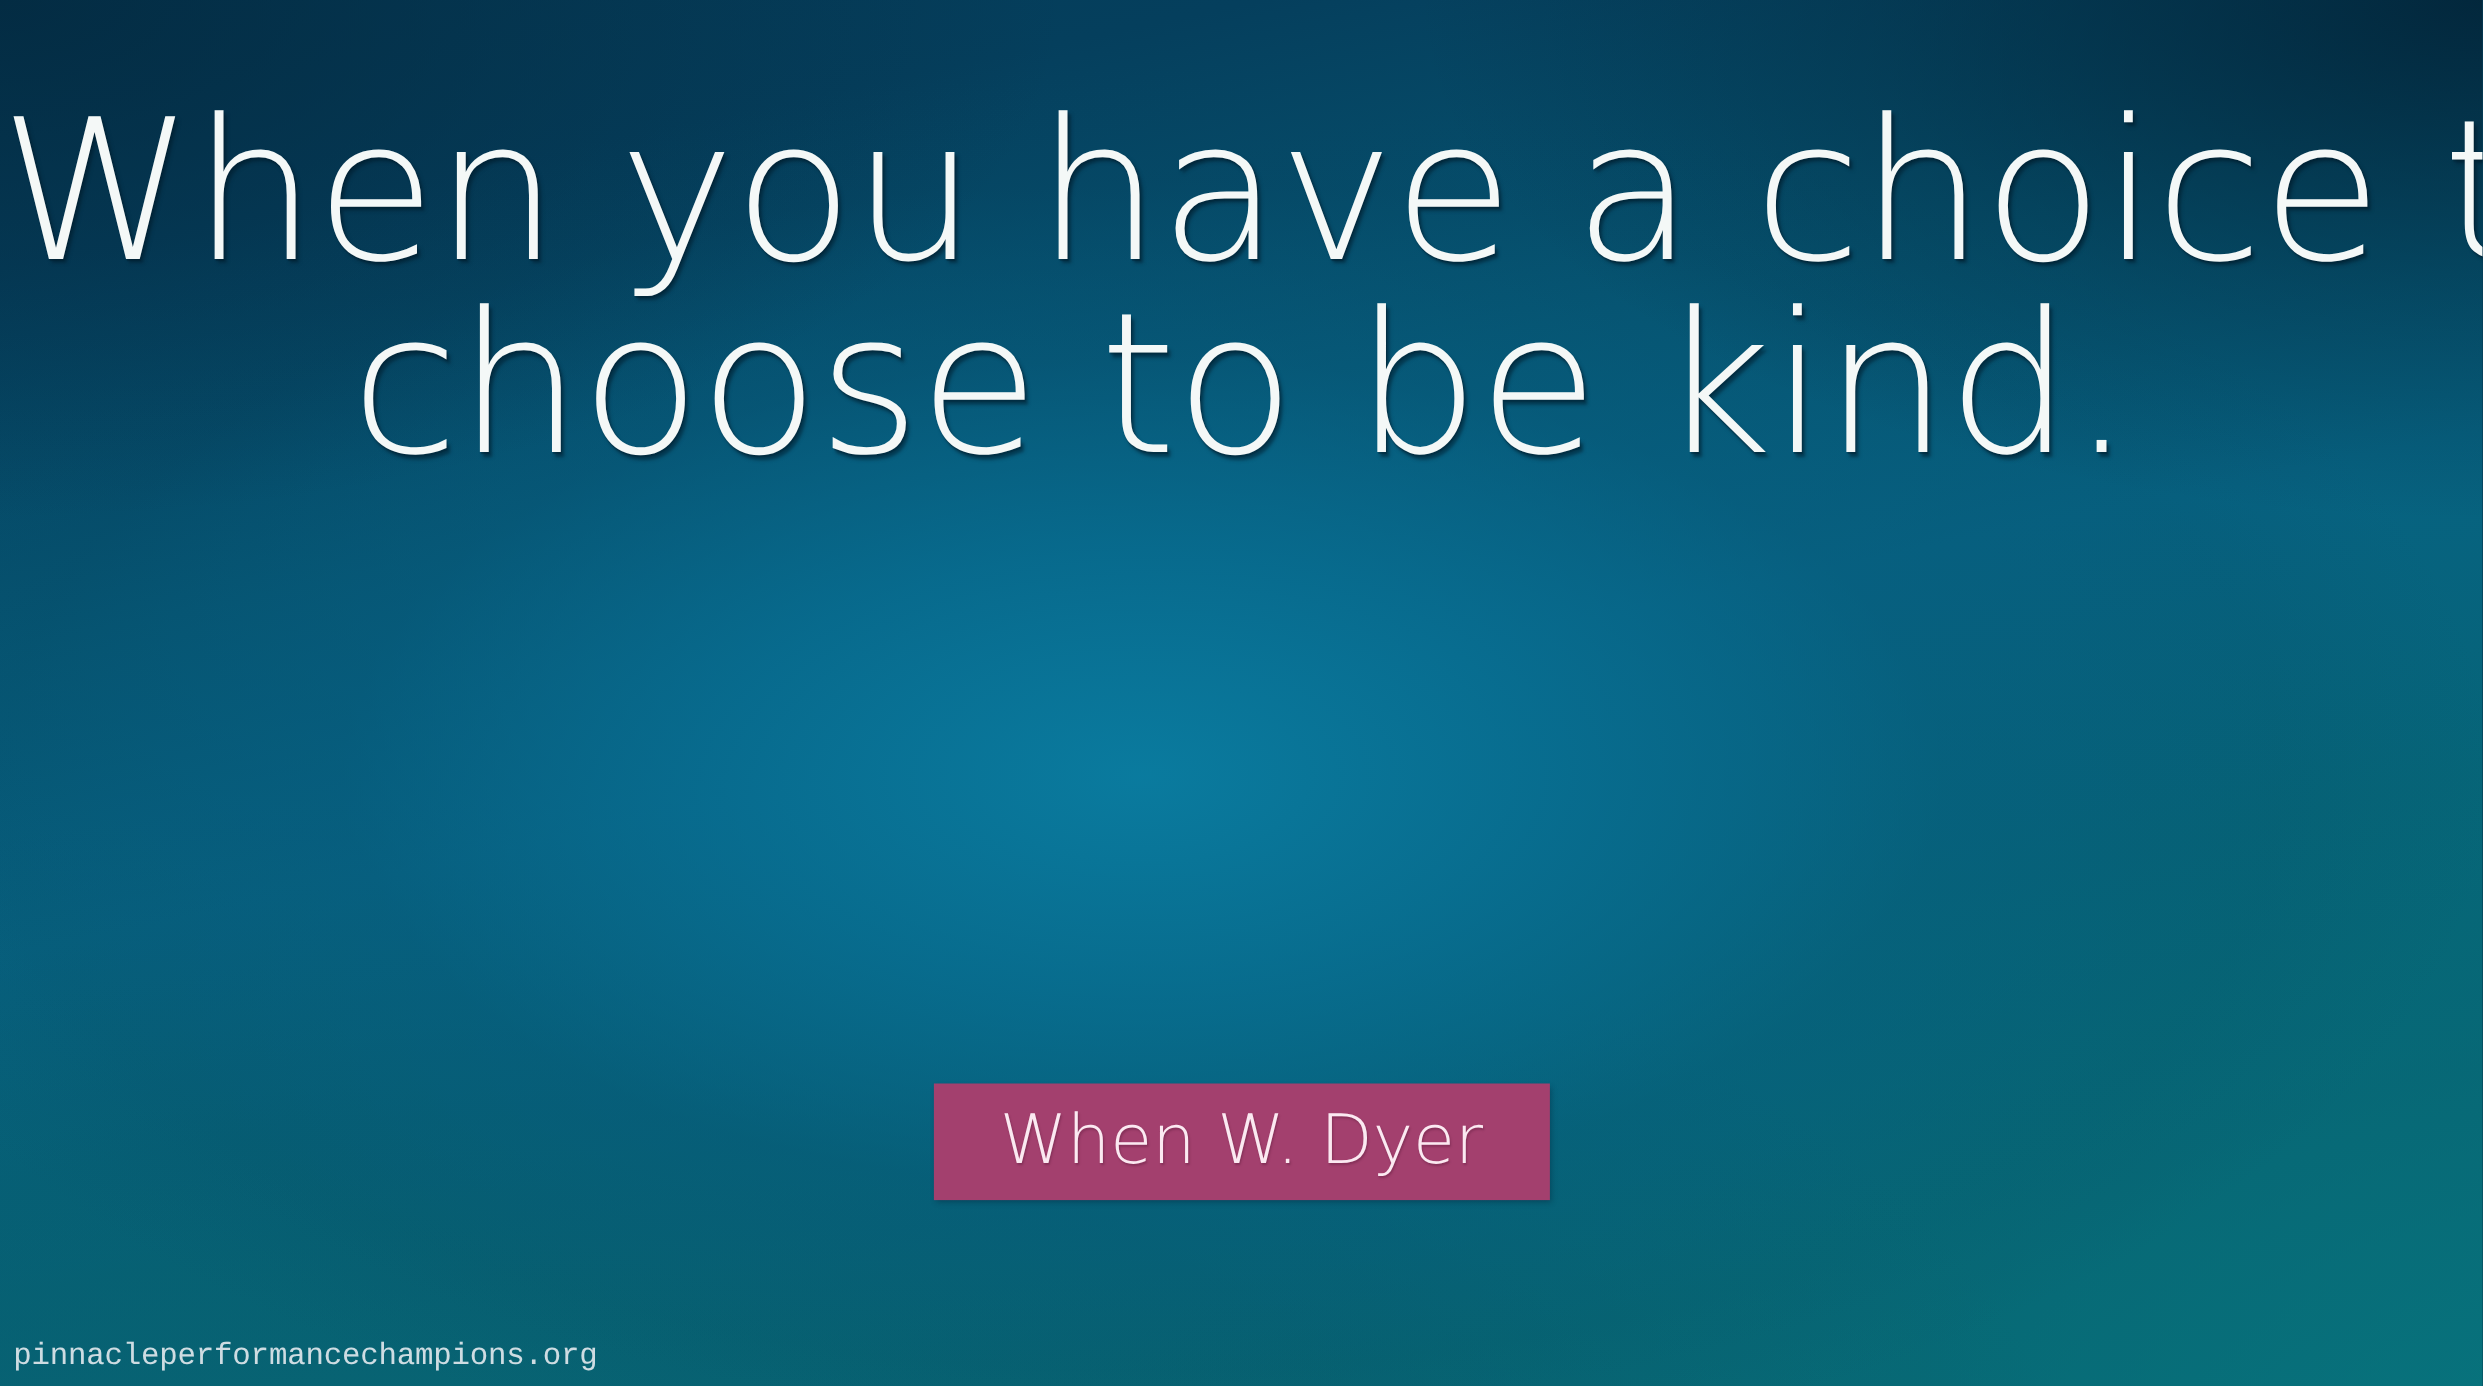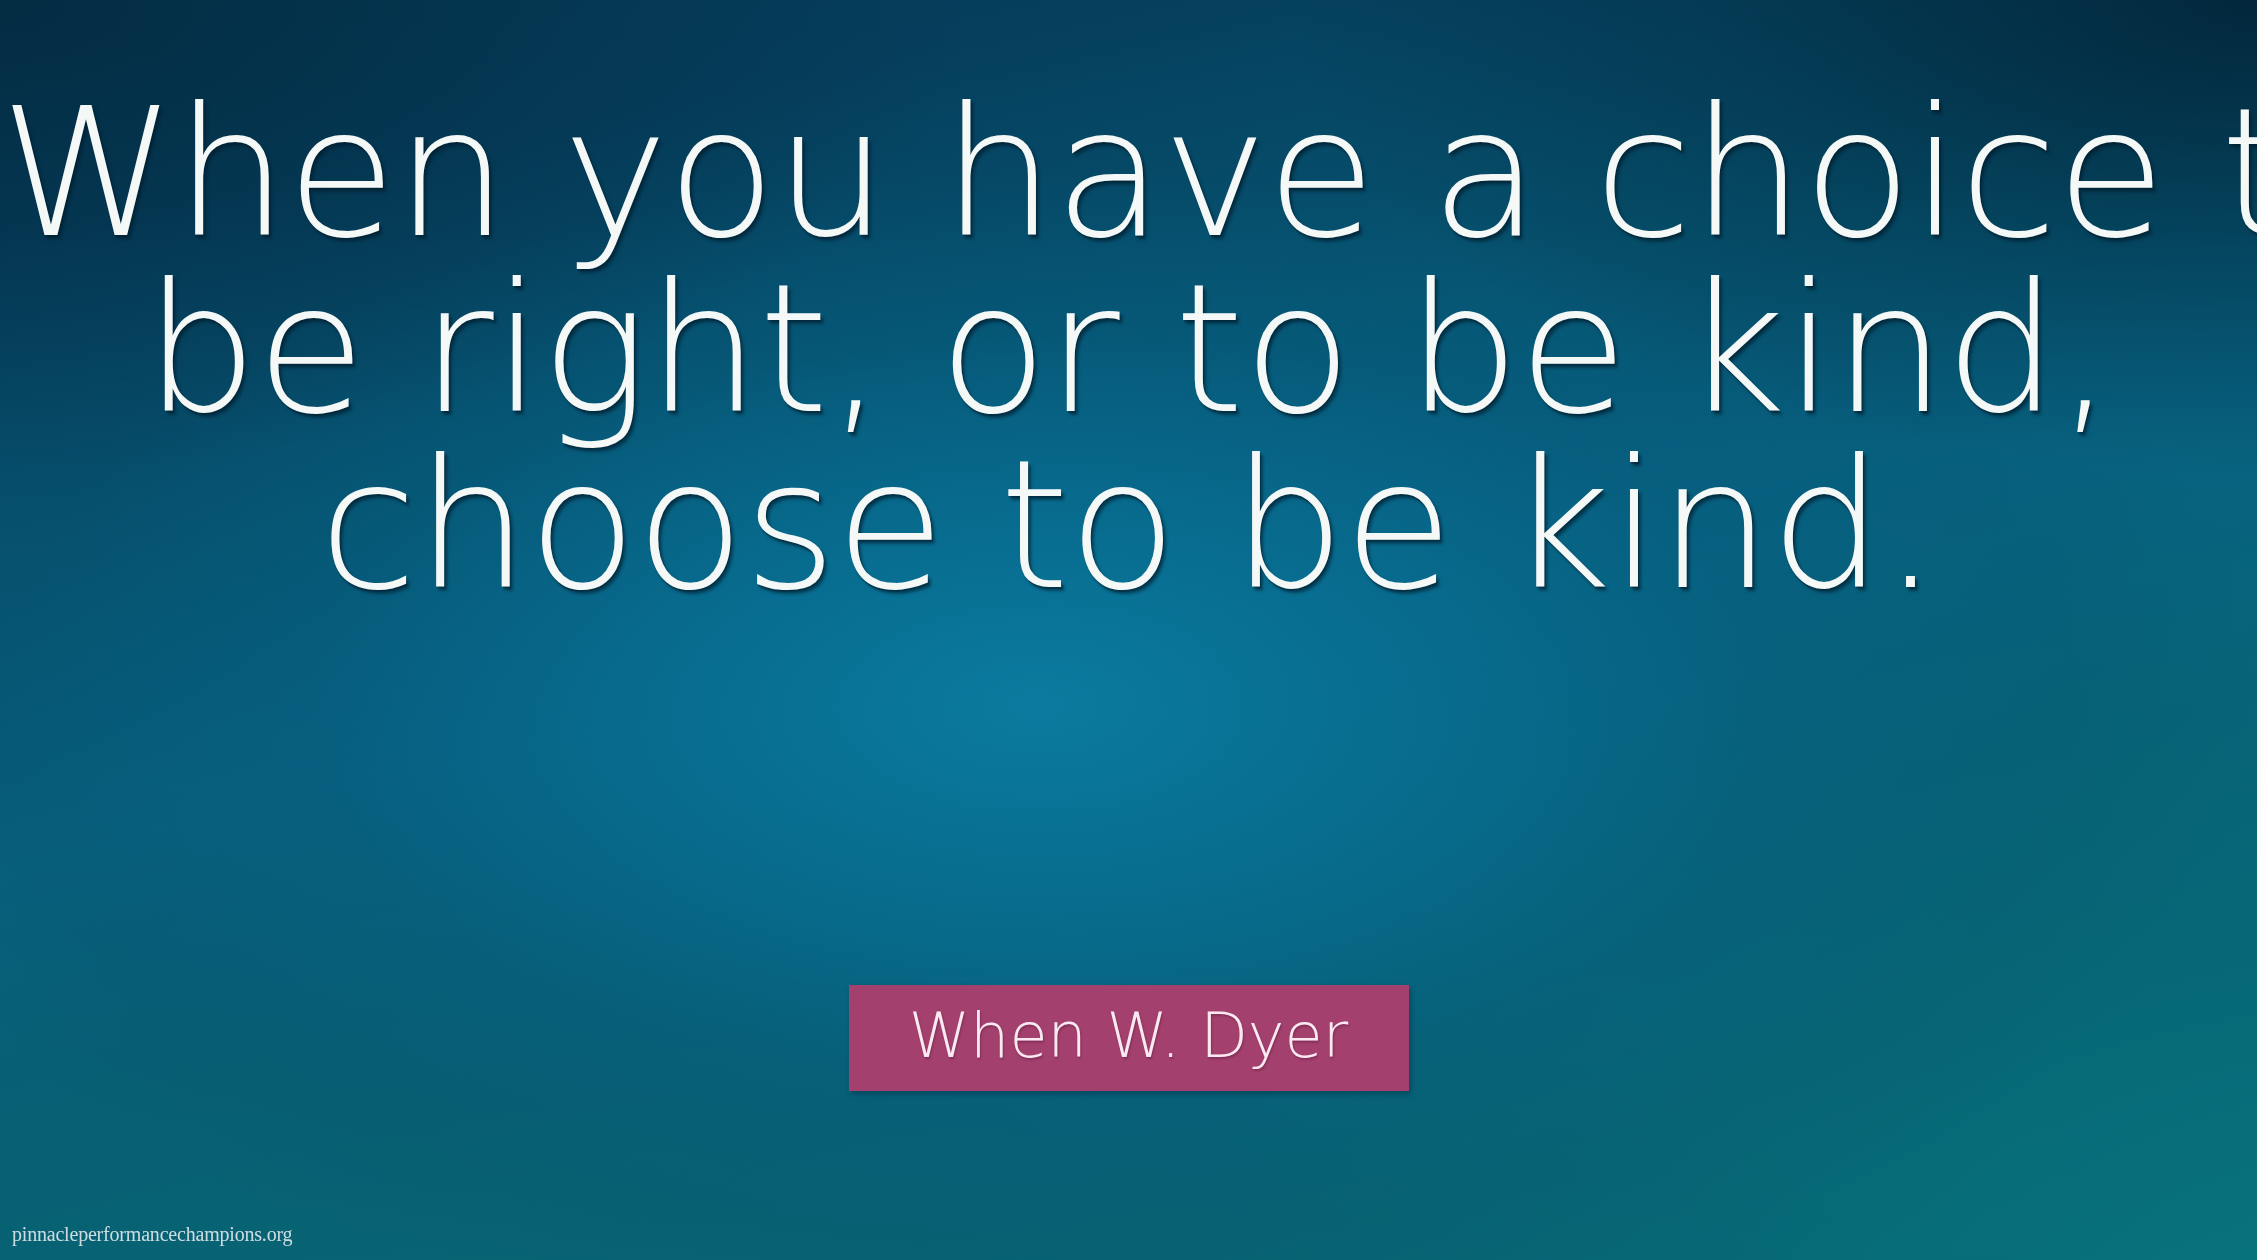--- a/index.html
+++ b/index.html
@@ -109,38 +109,37 @@
     letter-spacing: 0px;
     white-space: nowrap;
     text-shadow: 1px 2px 2px rgba(60, 10, 36, 0.30);
   }
 
   #watermark {
     position: absolute;
     left: 12px;
     bottom: 14px;
     color: #dfe7ec;
-    font-family: Liberation Serif, serif;
-    font-size: 20px;
+    font-family: Liberation Mono, monospace;
+    font-size: 28px;
     line-height: 24px;
     letter-spacing: -0.2px;
     opacity: 0.92;
     white-space: nowrap;
   }
 </style>
 </head>
 <body>
 
 <div id="poster">
 
   <div id="vignette"></div>
 
   <div id="quote-block">
     <span class="quote-line">When you have a choice to</span>
-    <span class="quote-line">be right, or to be kind,</span>
     <span class="quote-line">choose to be kind.</span>
   </div>
 
   <div id="author-wrap">
     <div id="author-box">
       <span id="author-name">When W. Dyer</span>
     </div>
   </div>
 
   <div id="watermark">pinnacleperformancechampions.org</div>

